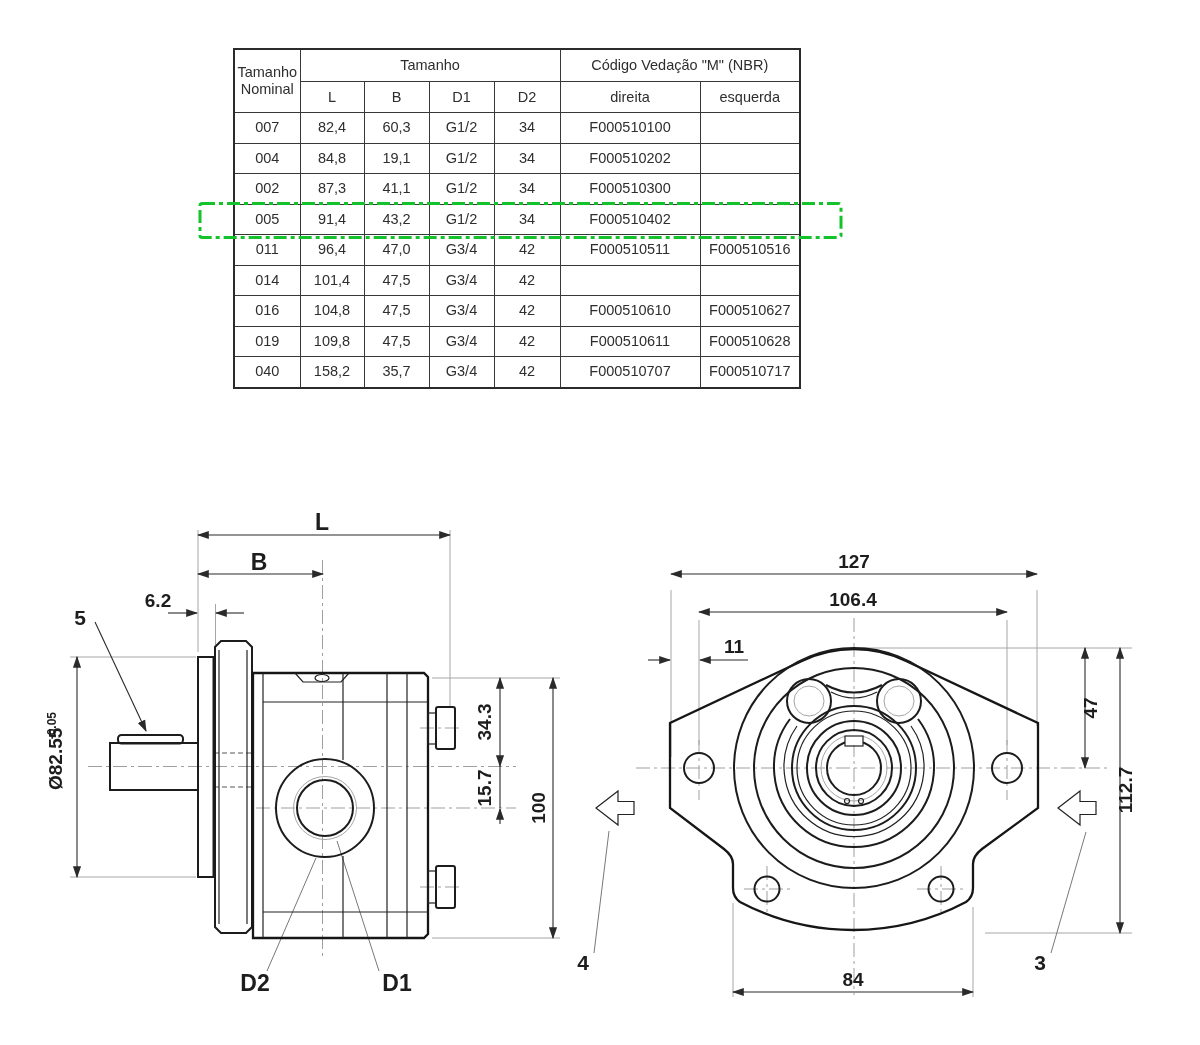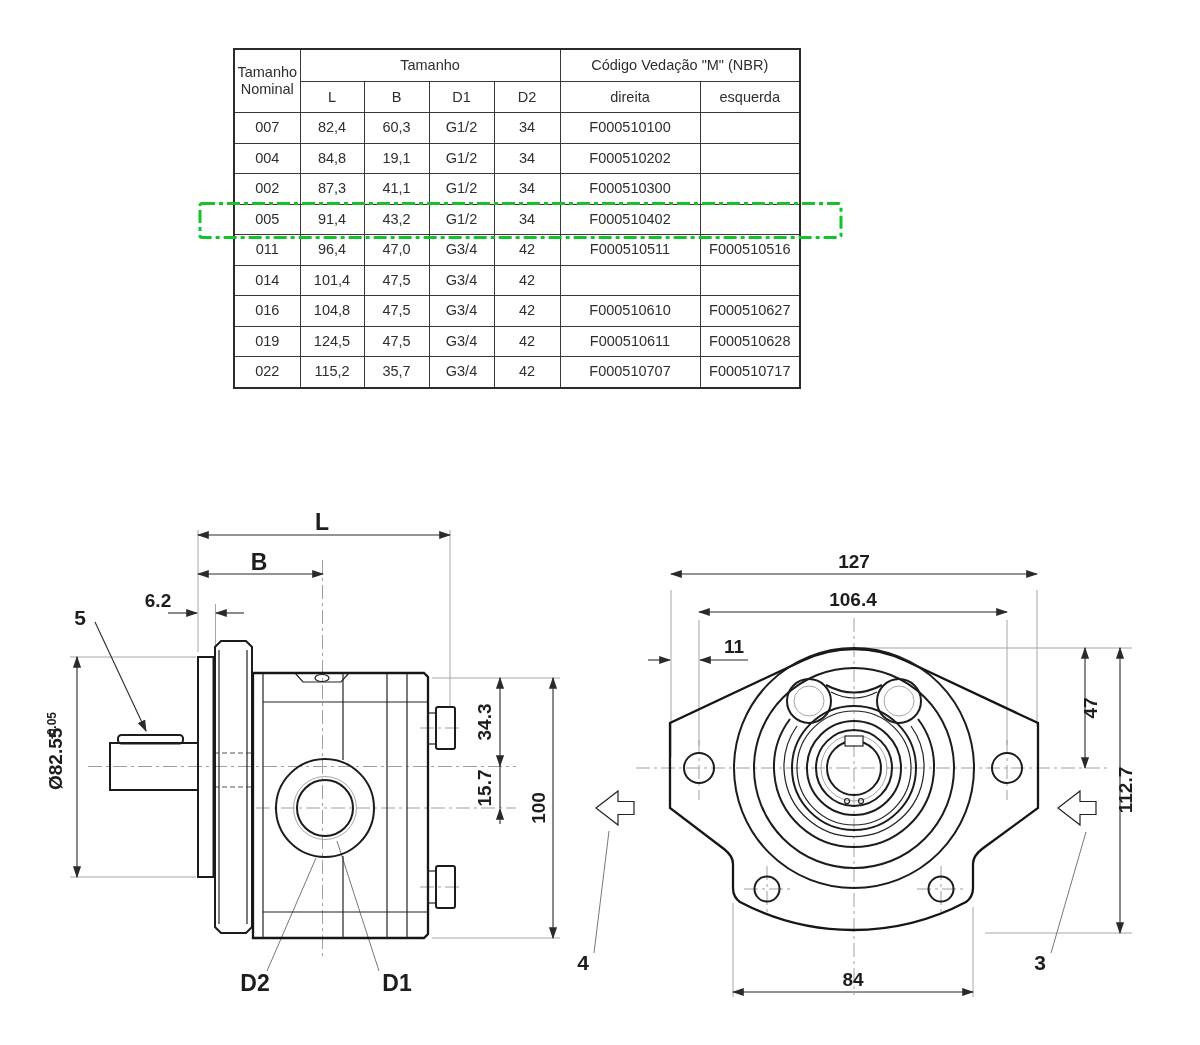--- a/index.html
+++ b/index.html
@@ -118,30 +118,30 @@
         <td>016</td>
           <td>104,8</td>
           <td>47,5</td>
           <td>G3/4</td>
           <td>42</td>
           <td>F000510610</td>
           <td>F000510627</td>
       </tr>
       <tr>
         <td>019</td>
-          <td>124,5</td>
+          <td>109,8</td>
           <td>47,5</td>
           <td>G3/4</td>
           <td>42</td>
           <td>F000510611</td>
           <td>F000510628</td>
       </tr>
       <tr>
-        <td>022</td>
-          <td>115,2</td>
+        <td>040</td>
+          <td>158,2</td>
           <td>35,7</td>
           <td>G3/4</td>
           <td>42</td>
           <td>F000510707</td>
           <td>F000510717</td>
       </tr>
     </tbody>
   </table>
 
   <svg class="drawing" width="1200" height="1045" viewBox="0 0 1200 1045">

